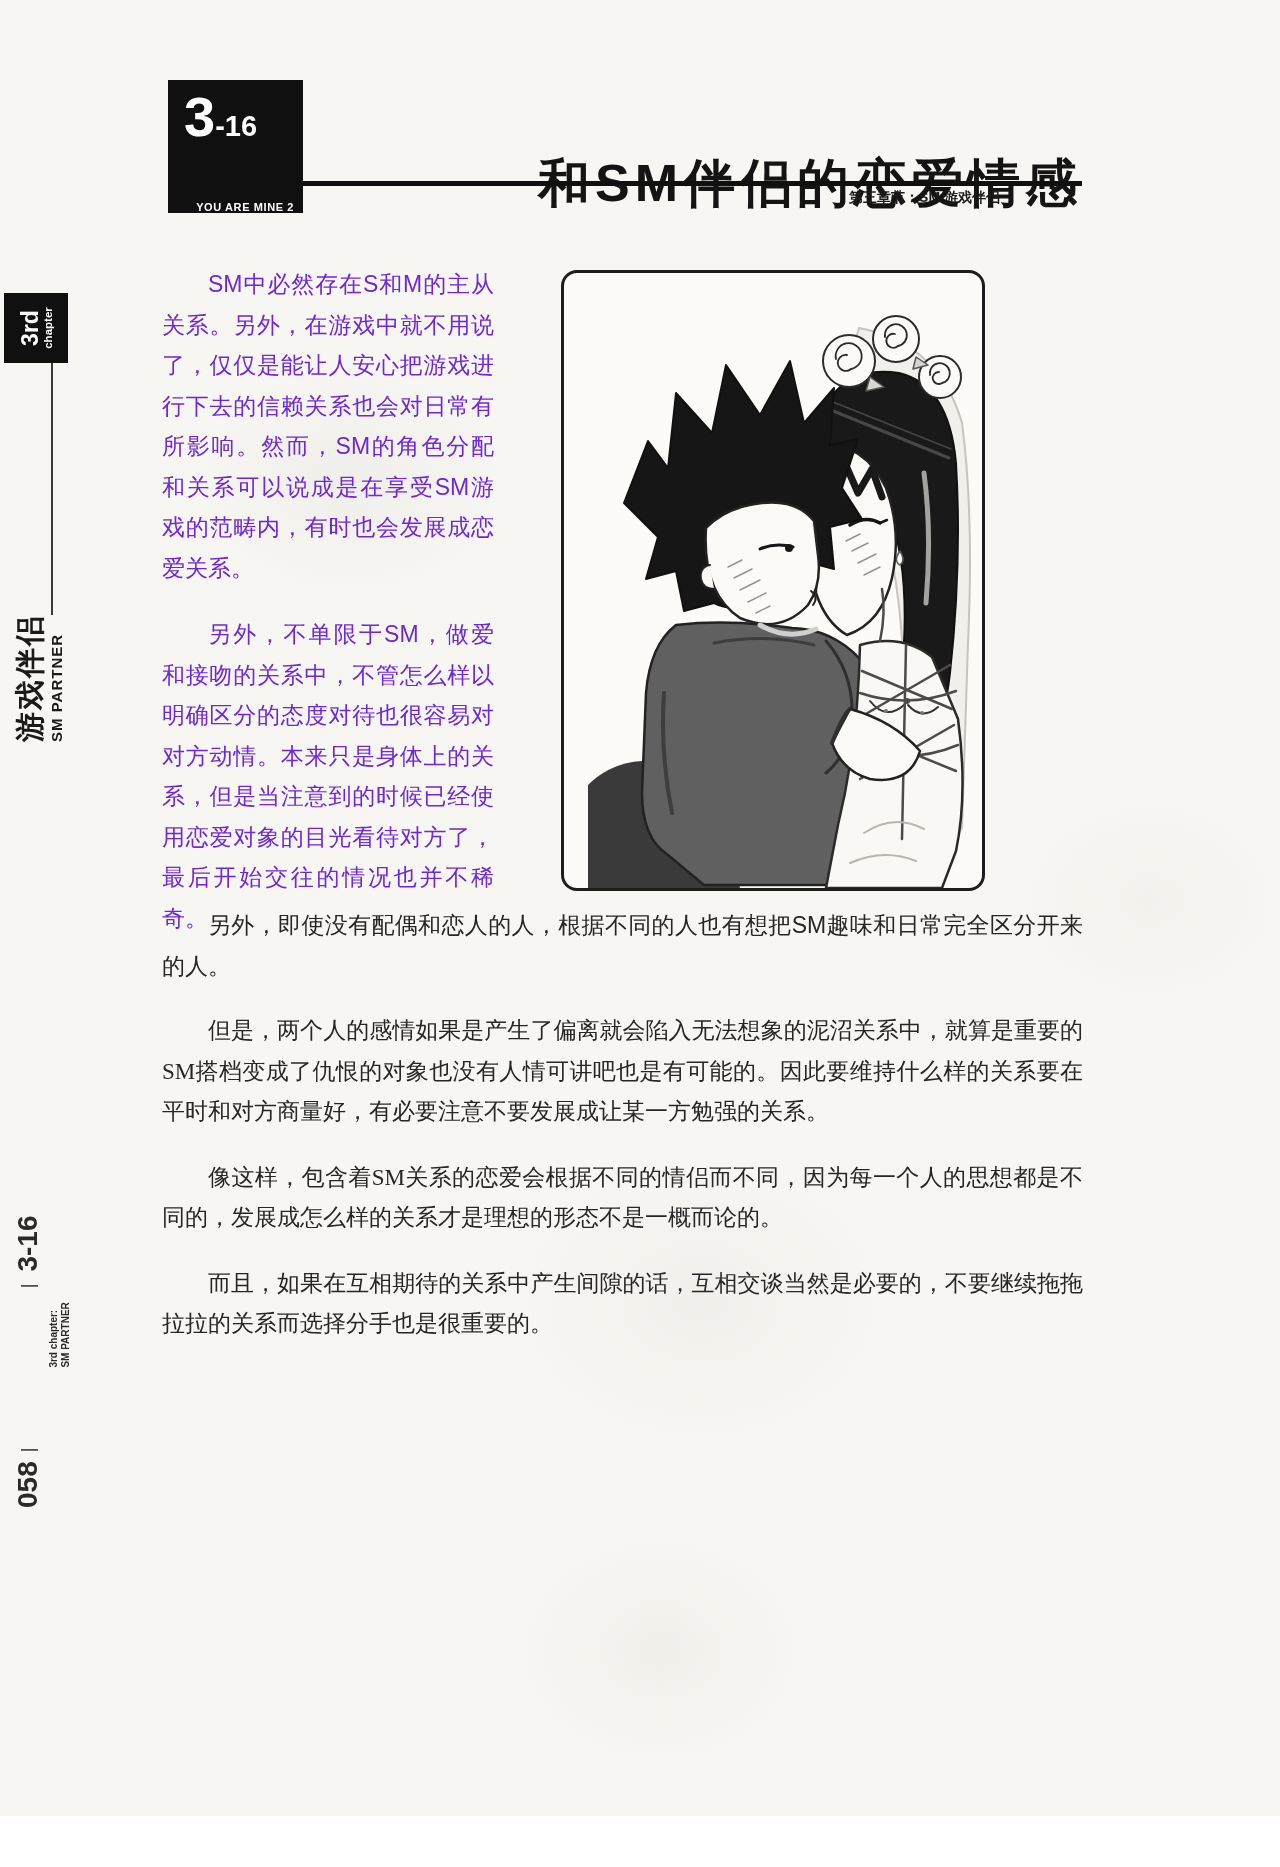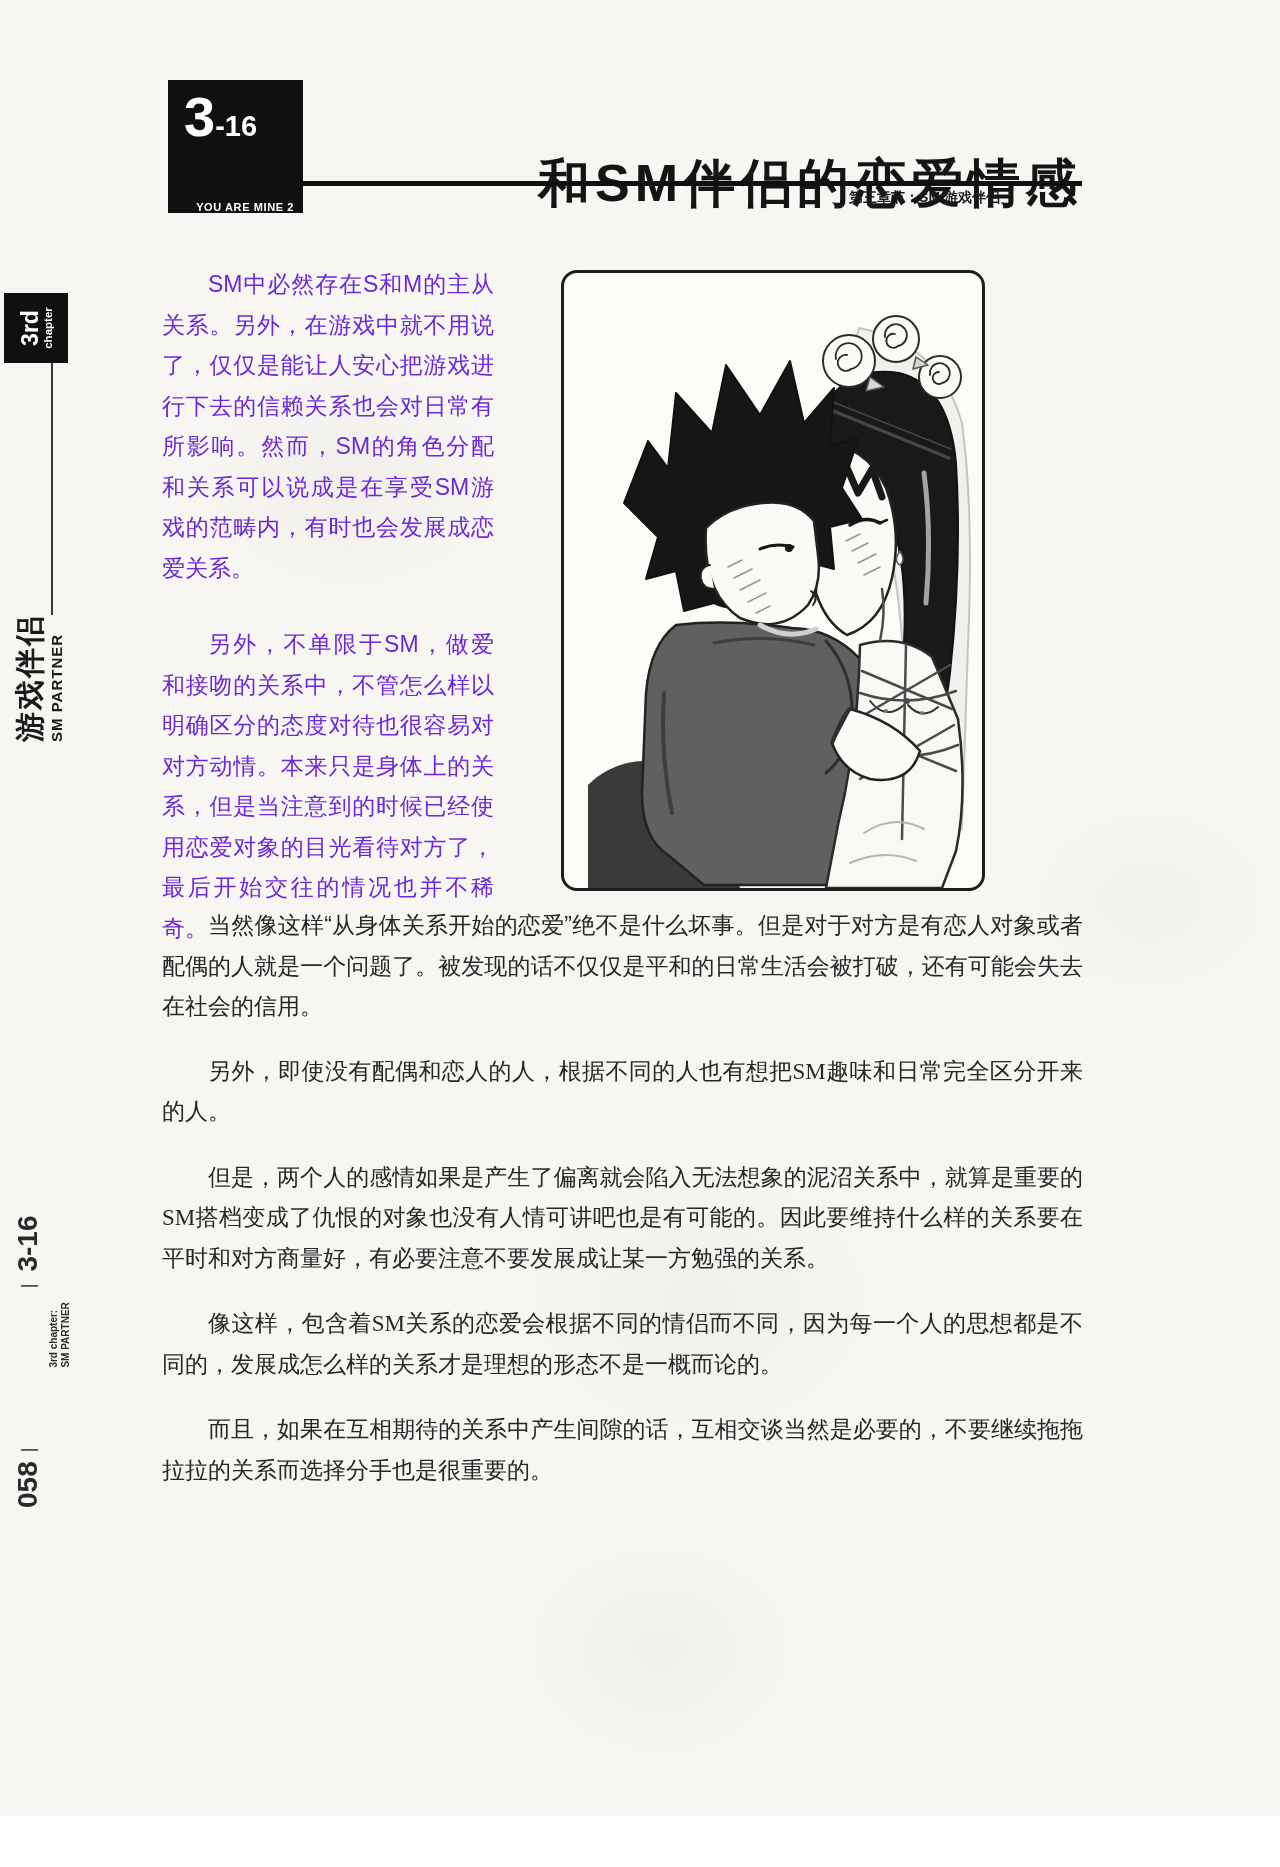--- a/index.html
+++ b/index.html
@@ -84,21 +84,21 @@
   }
   .fv-sep.s2{margin-left:14px;}
   .fv-code{margin-left:12px;font-size:28px;font-weight:700;transform:translateY(-12px);}
 
   
   .col-text{
     position:absolute;left:162px;top:264px;width:332px;
     font-size:23px;line-height:40.5px;text-align:justify;color:#6d28d9;
   }
   .col-text p{margin:0;text-indent:2em;}
-  .col-text p + p{margin-top:36px;}
+  .col-text p + p{margin-top:26px;}
 
   .full-text{
     position:absolute;left:162px;top:905px;width:921px;
     font-size:23px;line-height:40.5px;text-align:justify;color:#262626;
   }
   .full-text p{margin:0;text-indent:2em;}
   .full-text p + p{margin-top:25px;font-family:Liberation Serif, serif;}
 
   
   .figure{
@@ -231,20 +231,19 @@
         <path d="M286,436 Q330,448 356,478 Q346,512 306,506 Q278,498 268,470 Z" fill="#fbfaf7" stroke="#222" stroke-width="2.5"></path>
         <path d="M268,470 Q280,440 286,436" fill="none" stroke="#2f2f2f" stroke-width="4"></path>
 
         <path d="M300,560 Q330,540 360,556" fill="none" stroke="#b9b5ae" stroke-width="2"></path>
         <path d="M286,590 Q320,575 352,588" fill="none" stroke="#b9b5ae" stroke-width="2"></path>
       </g>
     </svg>
   </figure>
 
   <div class="full-text">
-    <p>当然像这样“从身体关系开始的恋爱”绝不是什么坏事。但是对于对方是有恋人对象或者配偶的人就是一个问题了。被发现的话不仅仅是平和的日常生活会被打破，还有可能会失去在社会的信用。</p>
     <p>另外，即使没有配偶和恋人的人，根据不同的人也有想把SM趣味和日常完全区分开来的人。</p>
     <p>但是，两个人的感情如果是产生了偏离就会陷入无法想象的泥沼关系中，就算是重要的SM搭档变成了仇恨的对象也没有人情可讲吧也是有可能的。因此要维持什么样的关系要在平时和对方商量好，有必要注意不要发展成让某一方勉强的关系。</p>
     <p>像这样，包含着SM关系的恋爱会根据不同的情侣而不同，因为每一个人的思想都是不同的，发展成怎么样的关系才是理想的形态不是一概而论的。</p>
     <p>而且，如果在互相期待的关系中产生间隙的话，互相交谈当然是必要的，不要继续拖拖拉拉的关系而选择分手也是很重要的。</p>
   </div>
 
 </div>
 
 </body></html>

